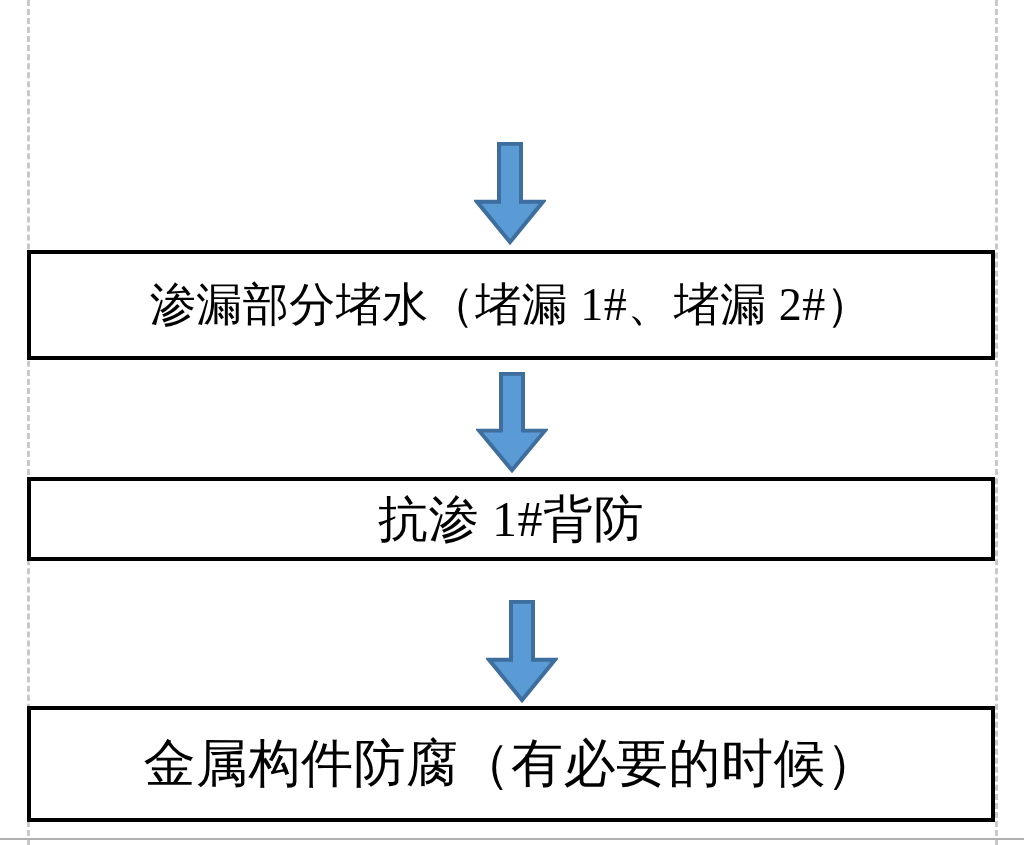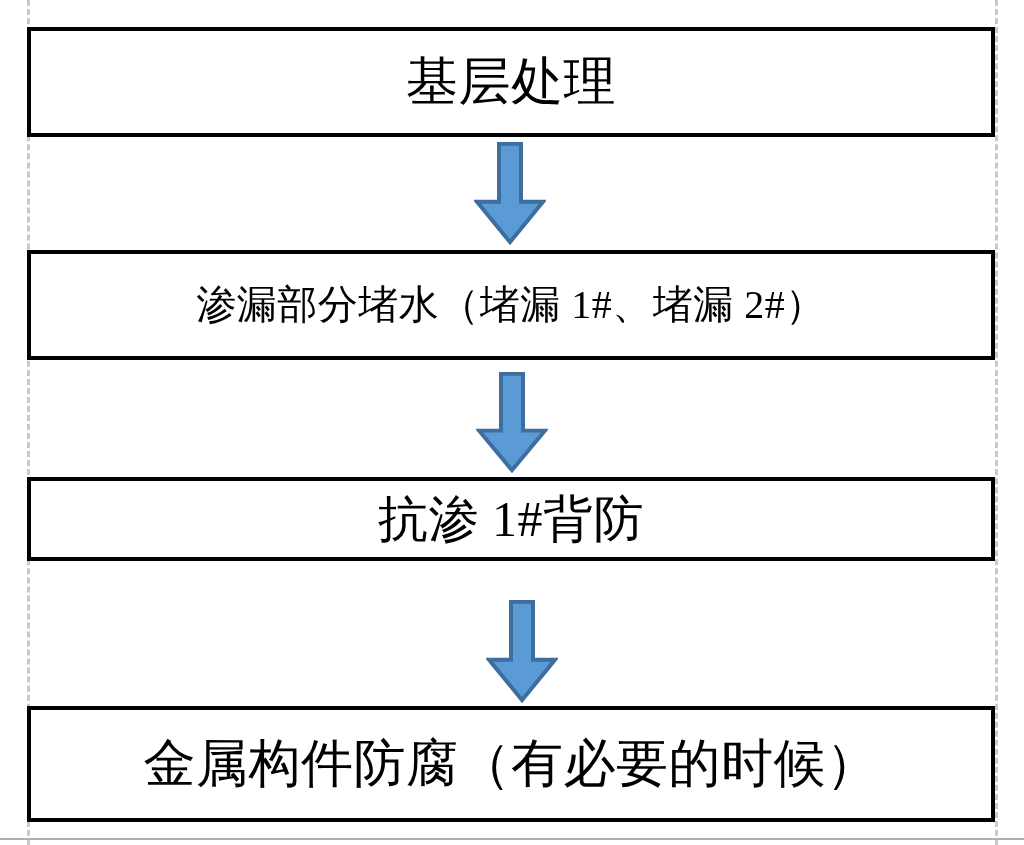--- a/index.html
+++ b/index.html
@@ -53,21 +53,21 @@
     white-space: nowrap;
     letter-spacing: 0.5px;
   }
 
   #box-0 { top: 27px;  height: 110px; }
   #box-1 { top: 250px; height: 110px; }
   #box-2 { top: 477px; height: 84px; }
   #box-3 { top: 706px; height: 116px; }
 
   #box-0 .proc-label { font-size: 52px; }
-  #box-1 .proc-label { font-size: 40px; }
+  #box-1 .proc-label { font-size: 46px; }
   #box-2 .proc-label { font-size: 50px; }
   #box-3 .proc-label { font-size: 52px; }
 
   
   .arrow-connector {
     position: absolute;
     z-index: 2;
     width: 72px;
     height: 108px;
   }
@@ -89,23 +89,20 @@
   }
 </style>
 </head>
 <body>
 
 <div id="canvas">
 
   <div class="guide-rail left"></div>
   <div class="guide-rail right"></div>
 
-  <div class="proc-box" id="box-0">
-    <span class="proc-label">基层处理</span>
-  </div>
 
   <div class="arrow-connector" id="arrow-0">
     <svg viewBox="0 0 72 108" preserveAspectRatio="none" aria-hidden="true">
       <polygon points="25,2 47,2 47,62 69,62 36,104 3,62 25,62" fill="#5b9bd5" stroke="#3e6e9e" stroke-width="4" stroke-linejoin="miter"></polygon>
     </svg>
   </div>
 
   <div class="proc-box" id="box-1">
     <span class="proc-label">渗漏部分堵水（堵漏 1#、堵漏 2#）</span>
   </div>

